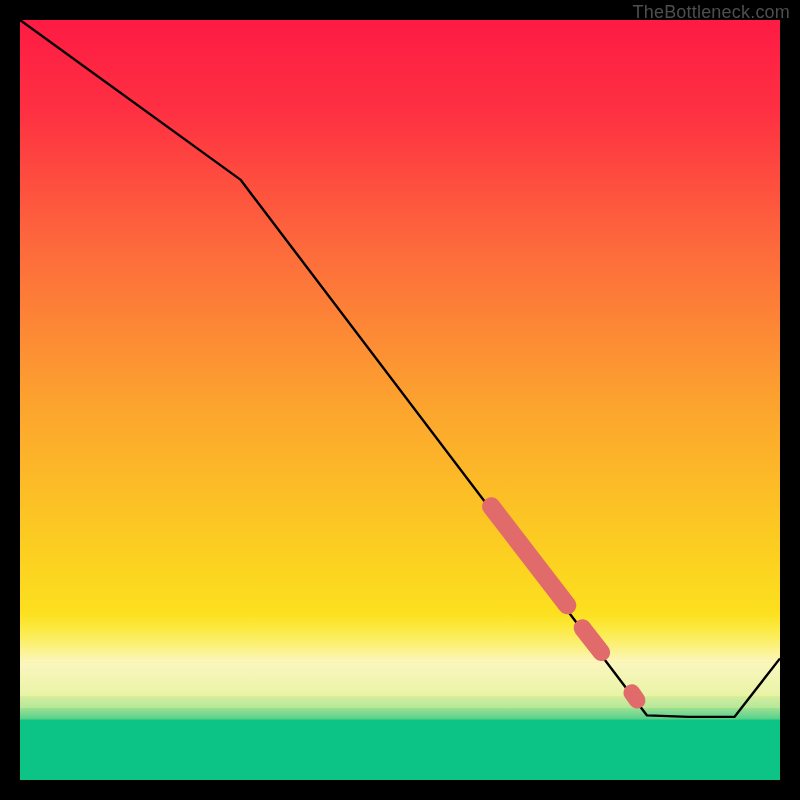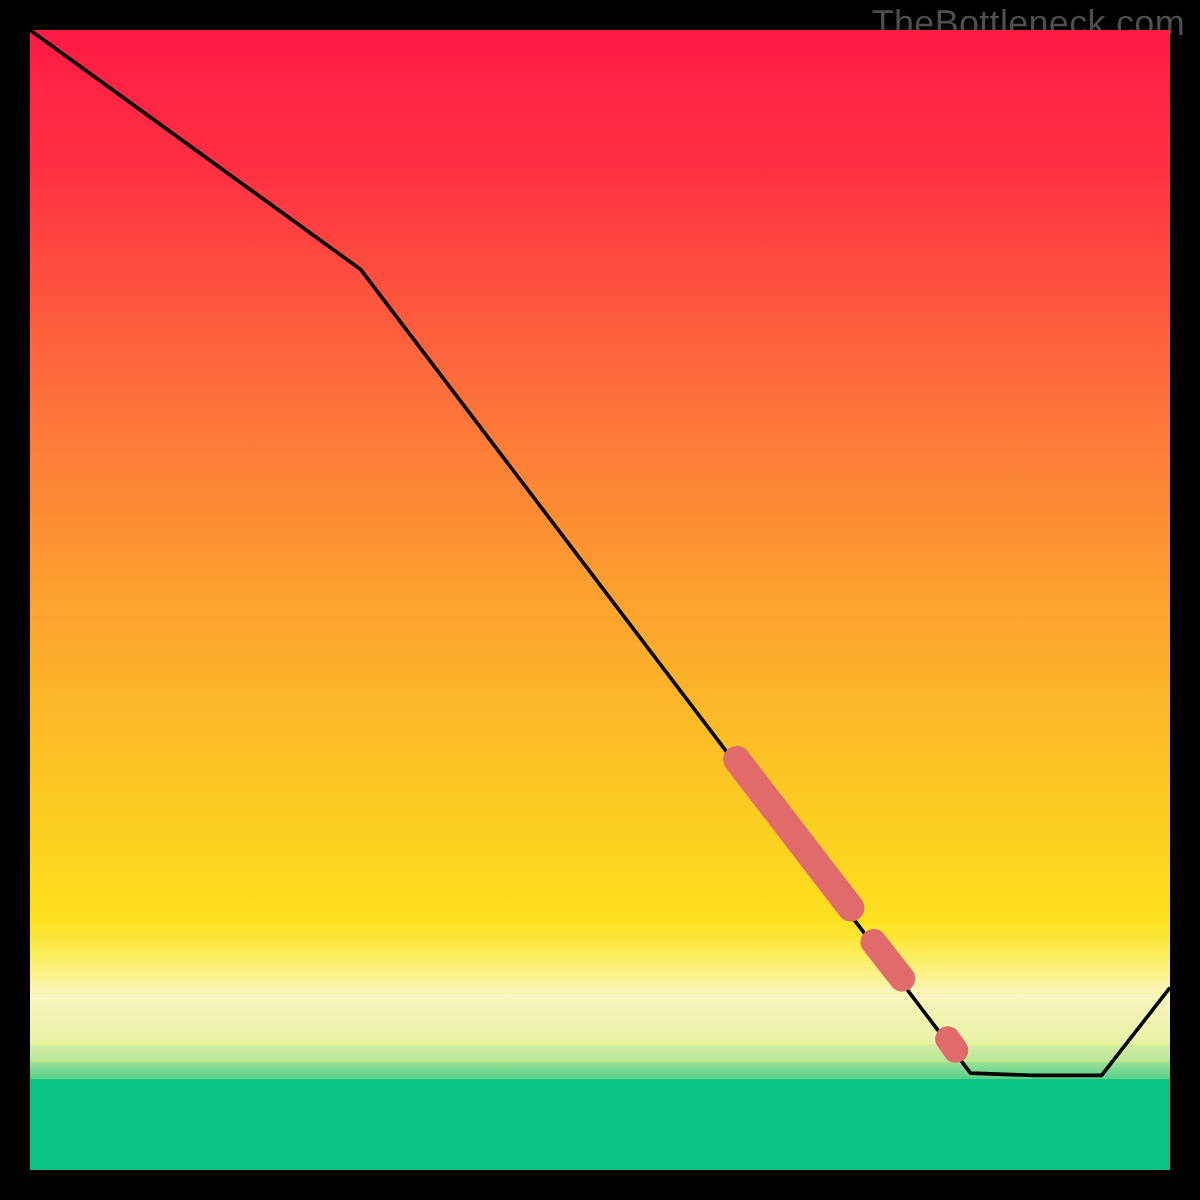--- a/index.html
+++ b/index.html
@@ -26,21 +26,21 @@
     overflow: hidden;
   }
   .plot-area svg {
     display: block;
   }
   .watermark {
     position: absolute;
     top: 2px;
     right: 10px;
     color: #4e4e4e;
-    font-size: 24px;
+    font-size: 18px;
     font-weight: 400;
     letter-spacing: 0.2px;
   }
 </style>
 </head>
 <body>
 
 <div class="outer">
   <div class="watermark">TheBottleneck.com</div>
 

